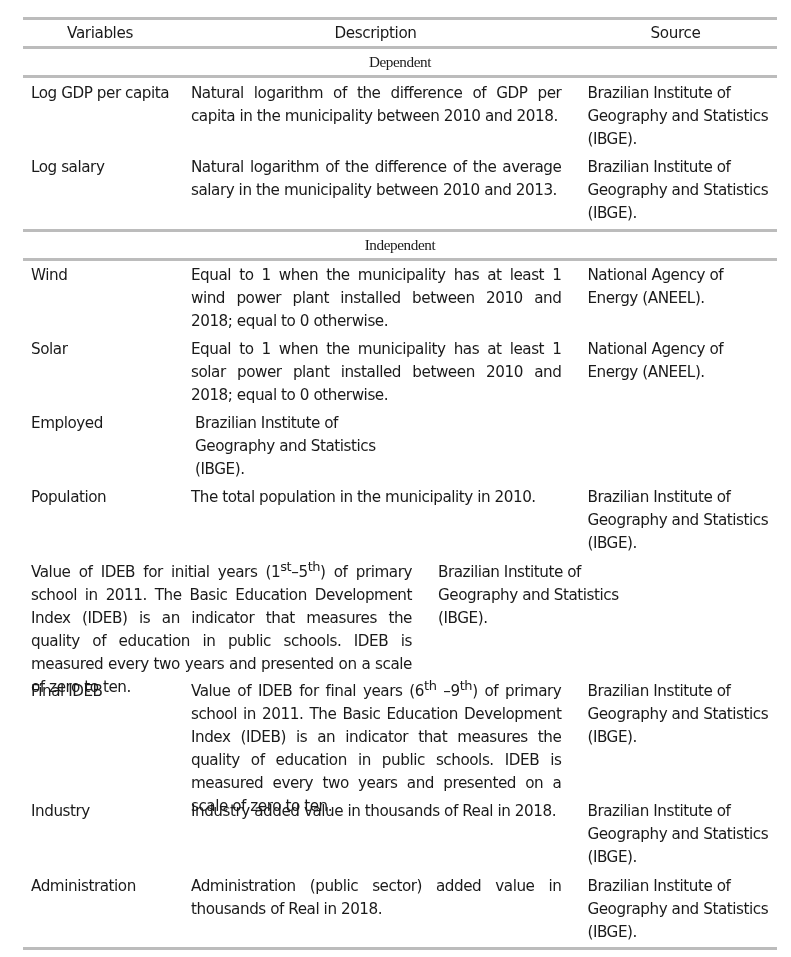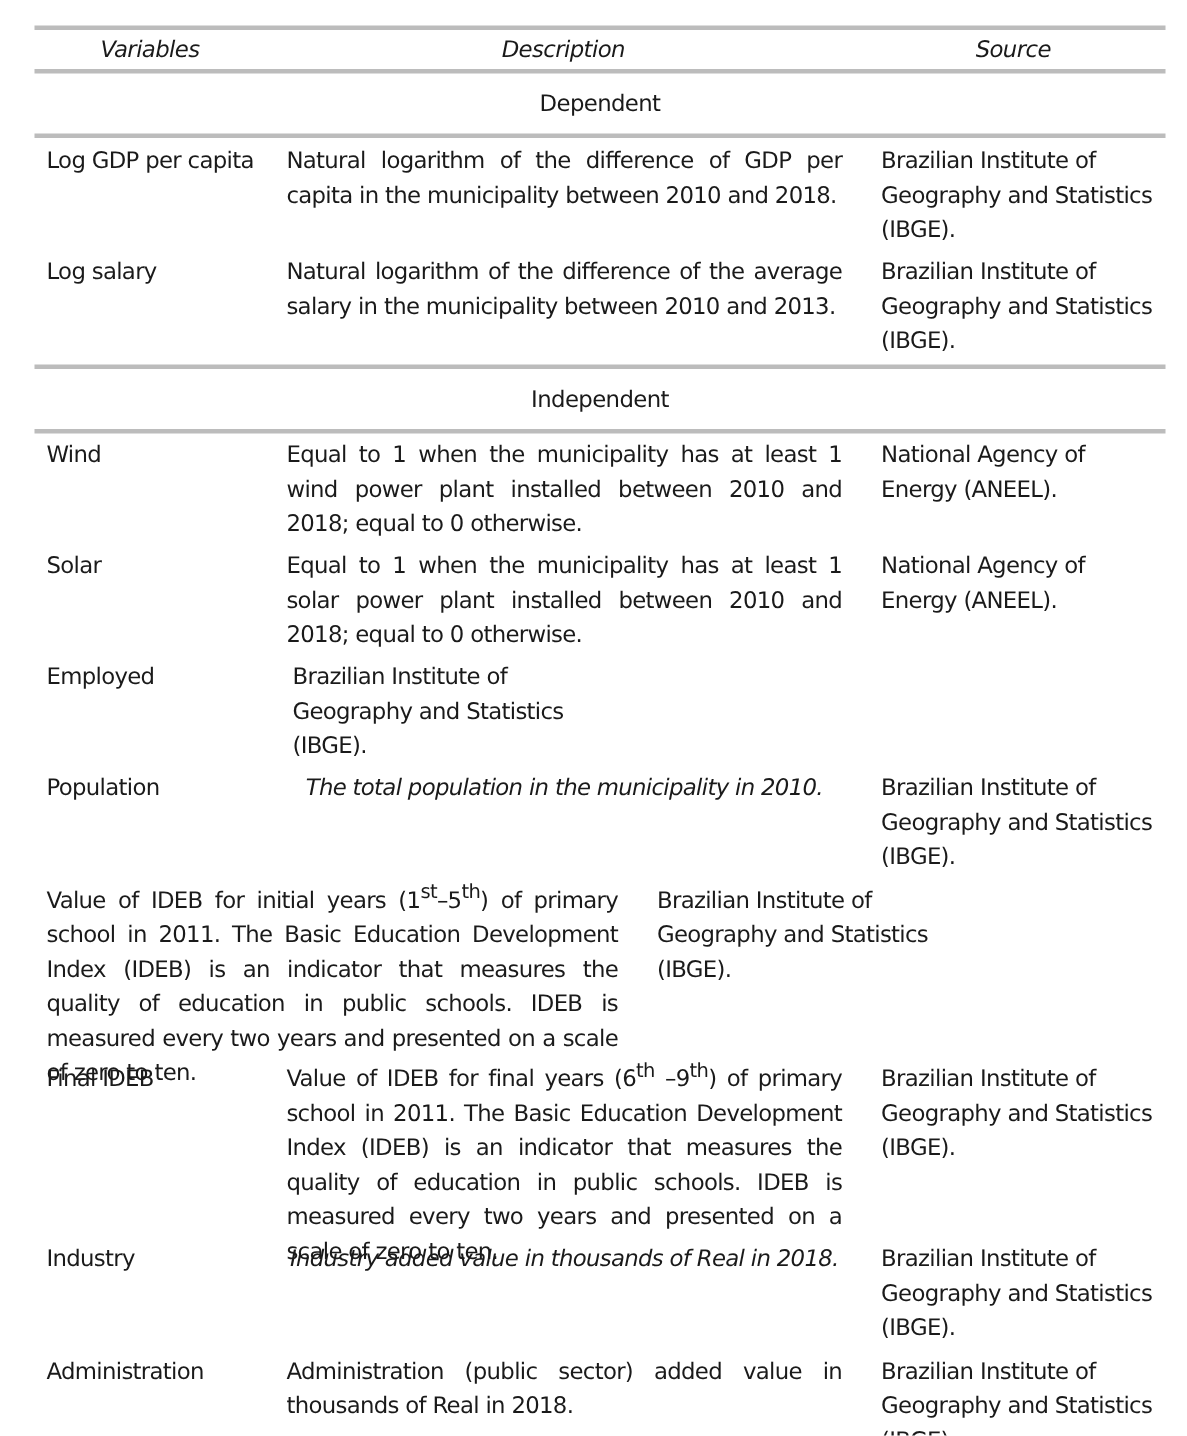--- a/index.html
+++ b/index.html
@@ -5,25 +5,25 @@
   html, body { margin:0; padding:0; background:#ffffff; }
   body { width:791px; height:957px; position:relative; overflow:hidden;
          font-family:"DejaVu Sans", sans-serif; color:#1a1a1a; font-size:15.2px; }
   .tbl { position:absolute; left:23px; top:17px; width:754px; }
   .rule { height:3px; background:#bcbcbc; }
   .hdr { display:flex; height:26px; align-items:center; }
   .hdr div { text-align:center; letter-spacing:-0.4px; }
   .c1 { width:154px; padding-left:8px; box-sizing:border-box; }
   .c2 { width:397px; padding-left:8px; padding-right:8px; box-sizing:border-box; }
   .c3 { width:203px; padding-left:8px; box-sizing:border-box; }
-  .hdr .c1, .hdr .c2, .hdr .c3 { padding:0;font-style:italic; }
-  .section { height:40px; display:flex; align-items:center; justify-content:center; letter-spacing:-0.4px; }
+  .hdr .c1, .hdr .c2, .hdr .c3 { padding:0; }
+  .section { height:26px; display:flex; align-items:center; justify-content:center; letter-spacing:-0.4px;font-family:Liberation Serif, serif; }
   .row { display:flex; line-height:23px; letter-spacing:-0.45px;gap:10px; }
   .row .c2 { text-align:justify; }
-  .row .c2.left { text-align:center;font-style:italic; }
+  .row .c2.left { text-align:left; }
   sup { font-size:13px; line-height:0; vertical-align:super; }
 </style>
 </head>
 <body>
 
 <div class="tbl">
   <div class="rule"></div>
   <div class="hdr">
     <div class="c1">Variables</div>
     <div class="c2">Description</div>

